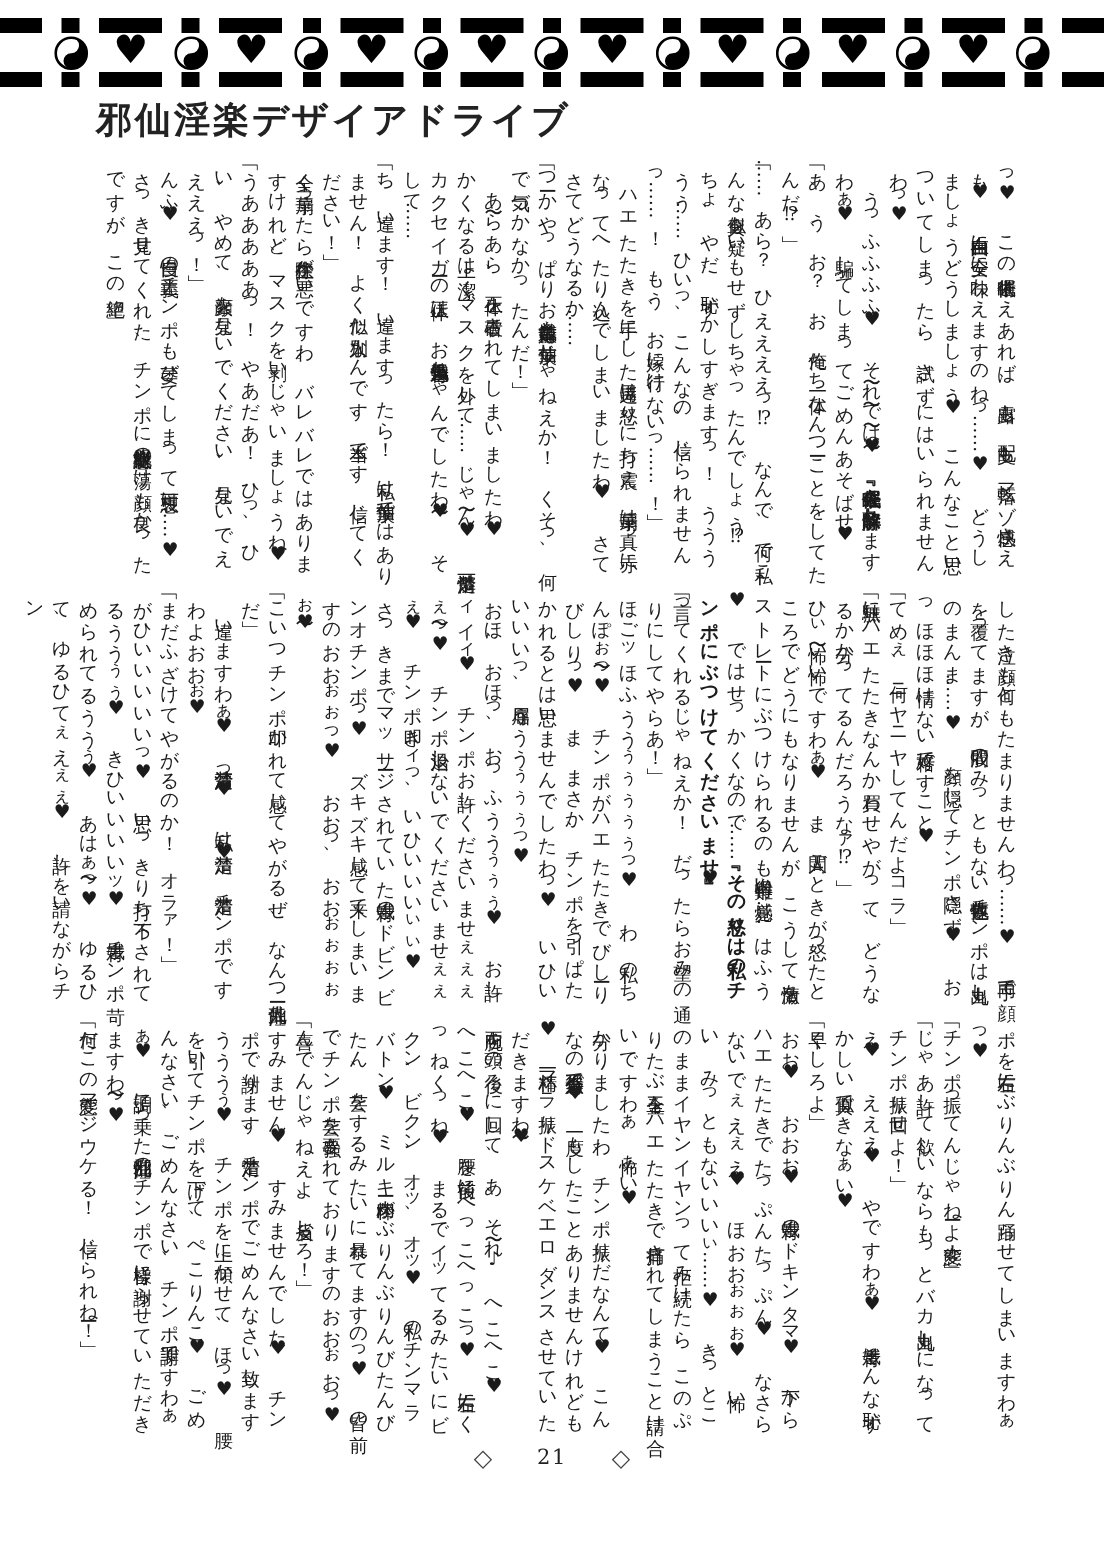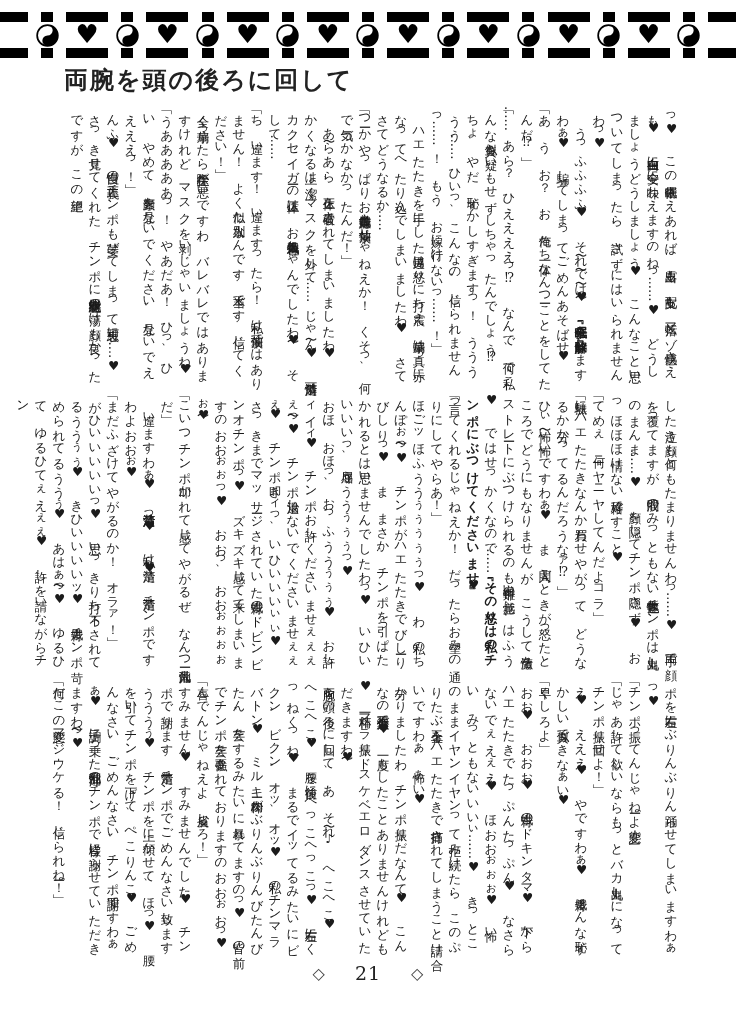--- a/index.html
+++ b/index.html
@@ -49,21 +49,21 @@
   .tblock p { margin: 0; padding: 0; }
   .tblock .bold { font-weight: 700; }
 
   
   .footer {
     position: absolute; top: 962px; left: 0; width: 736px;
     display: flex; justify-content: center; align-items: center; gap: 30px;
     color: #333;
   }
   .footer .diamond { font-size: 16px; color: #444; }
-  .footer .pageno { font-size: 19px; letter-spacing: 1px; color: #222; }
+  .footer .pageno { font-size: 14px; letter-spacing: 1px; color: #222; }
 </style>
 </head>
 <body>
 
 <div class="page">
 
   <div class="border-strip" id="border">
       <div class="bunit bars">
         <div class="bar"></div>
         <div class="sym"></div>
@@ -233,21 +233,21 @@
         </div>
         <div class="bar"></div>
       </div>
       <div class="bunit bars">
         <div class="bar"></div>
         <div class="sym"></div>
         <div class="bar"></div>
       </div>
     </div>
 
-  <h1 class="title">両腕を頭の後ろに回して</h1>
+  <h1 class="title">邪仙淫楽デザイアドライブ</h1>
 
   <div class="story" id="story">
       <div class="tblock">
         <p><span>っ♥　この催眠術さえあれば、露出も、支配も、転落マゾ快感さえも♥　自由自在に安全に味わえますのねっ……♥　どうしましょうどうしましょう♥　こんなこと思いついてしまったら、試さずにはいられませんわっ♥</span></p>
         <p><span>　うっふふふふ♥　そ〜れ〜で〜は〜♥　</span><span class="bold">『催眠を解除』</span><span>致しますわぁ♥　騙してしまってごめんあそばせ♥</span></p>
         <p><span>「あ、う、お？　お、俺たち一体なんつーことをしてたんだ⁉」</span></p>
         <p><span>「……あら？　ひええええっ⁉　なんで、何で私こんな真似を疑いもせずしちゃったんでしょう⁉　ちょ、やだ、恥ずかしすぎますっ！　ううううう……ひいっ、こんなの、信じられませんっ……！　もう、お嫁に行けないっ……！」</span></p>
         <p><span>　ハエたたきを手にした男達は怒りに打ち震え、華扇は真っ赤になってへたり込んでしまいましたわ♥　さてさてどうなるか……</span></p>
         <p><span>「つーかやっぱりお前等青娥娘々と茨華仙じゃねえか！　くそっ、何で気づかなかったんだ！」</span></p>
         <p><span>　あ〜らあら、正体を看破されてしまいましたわ♥　かくなる上は潔くマスクを外して……じゃ〜ん♥　清楚可憐カクセイガーの正体は、お色気仙人青娥ちゃんでしたわ〜♥　そして……</span></p>

